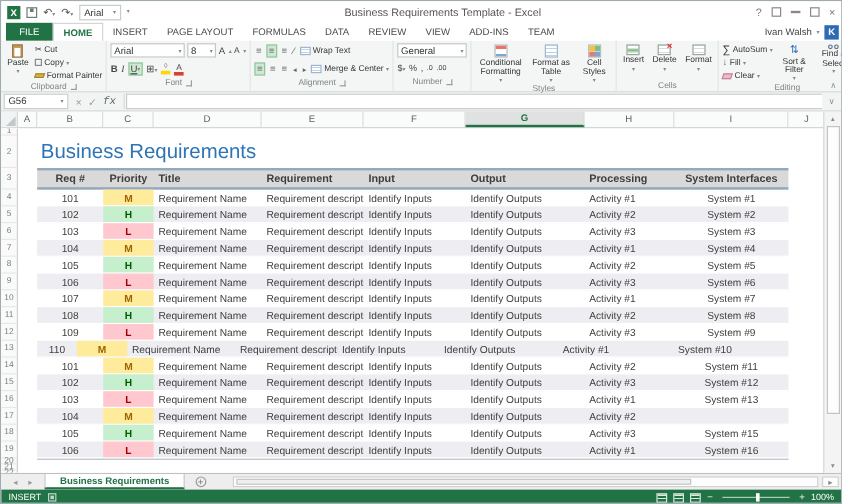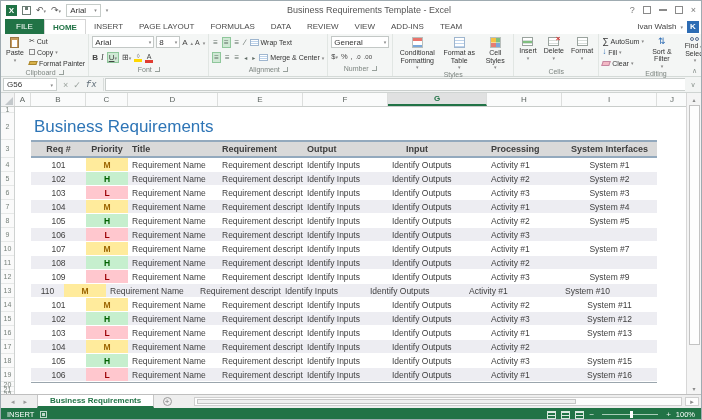--- a/index.html
+++ b/index.html
@@ -452,22 +452,22 @@
           <div class="rown" style="height: 5px;">22</div>
         </div>
       <div class="canvas">
         <div class="sheet-title">Business Requirements</div>
         <div class="btable">
           <div class="thead" id="thead">
               <div class="tcell c" style="width: 55px;">Req #</div>
               <div class="tcell c" style="width: 42px;">Priority</div>
               <div class="tcell l" style="width: 90px; text-align: right;">Title</div>
               <div class="tcell l" style="width: 85px;">Requirement</div>
+              <div class="tcell l" style="width: 85px;">Input</div>
               <div class="tcell l" style="width: 99px;">Output</div>
-              <div class="tcell l" style="width: 85px;">Input</div>
               <div class="tcell l" style="width: 75px;">Processing</div>
               <div class="tcell c" style="width: 95px;">System Interfaces</div>
             </div>
           <div class="tbody" id="tbody">
               <div class="trow">
                 <div class="tcell c" style="width: 55px;">101</div>
                 <div class="tcell c" style="width: 42px; background: rgb(255, 235, 156); color: rgb(156, 101, 0); font-weight: bold;">M</div>
                 <div class="tcell l" style="width: 90px;">Requirement Name</div>
                 <div class="tcell l" style="width: 85px;">Requirement description</div>
                 <div class="tcell l" style="width: 85px;">Identify Inputs</div>
@@ -516,39 +516,41 @@
                 <div class="tcell c" style="width: 95px;">System #5</div>
               </div>
               <div class="trow striped">
                 <div class="tcell c" style="width: 55px;">106</div>
                 <div class="tcell c" style="width: 42px; background: rgb(255, 199, 206); color: rgb(156, 0, 6); font-weight: bold;">L</div>
                 <div class="tcell l" style="width: 90px;">Requirement Name</div>
                 <div class="tcell l" style="width: 85px;">Requirement description</div>
                 <div class="tcell l" style="width: 85px;">Identify Inputs</div>
                 <div class="tcell l" style="width: 99px;">Identify Outputs</div>
                 <div class="tcell l" style="width: 75px;">Activity #3</div>
+                <div class="tcell c" style="width: 95px;">System #6</div>
               </div>
               <div class="trow">
                 <div class="tcell c" style="width: 55px;">107</div>
                 <div class="tcell c" style="width: 42px; background: rgb(255, 235, 156); color: rgb(156, 101, 0); font-weight: bold;">M</div>
                 <div class="tcell l" style="width: 90px;">Requirement Name</div>
                 <div class="tcell l" style="width: 85px;">Requirement description</div>
                 <div class="tcell l" style="width: 85px;">Identify Inputs</div>
                 <div class="tcell l" style="width: 99px;">Identify Outputs</div>
                 <div class="tcell l" style="width: 75px;">Activity #1</div>
                 <div class="tcell c" style="width: 95px;">System #7</div>
               </div>
               <div class="trow striped">
                 <div class="tcell c" style="width: 55px;">108</div>
                 <div class="tcell c" style="width: 42px; background: rgb(198, 239, 206); color: rgb(0, 97, 0); font-weight: bold;">H</div>
                 <div class="tcell l" style="width: 90px;">Requirement Name</div>
                 <div class="tcell l" style="width: 85px;">Requirement description</div>
                 <div class="tcell l" style="width: 85px;">Identify Inputs</div>
                 <div class="tcell l" style="width: 99px;">Identify Outputs</div>
                 <div class="tcell l" style="width: 75px;">Activity #2</div>
+                <div class="tcell c" style="width: 95px;">System #8</div>
               </div>
               <div class="trow">
                 <div class="tcell c" style="width: 55px;">109</div>
                 <div class="tcell c" style="width: 42px; background: rgb(255, 199, 206); color: rgb(156, 0, 6); font-weight: bold;">L</div>
                 <div class="tcell l" style="width: 90px;">Requirement Name</div>
                 <div class="tcell l" style="width: 85px;">Requirement description</div>
                 <div class="tcell l" style="width: 85px;">Identify Inputs</div>
                 <div class="tcell l" style="width: 99px;">Identify Outputs</div>
                 <div class="tcell l" style="width: 75px;">Activity #3</div>
                 <div class="tcell c" style="width: 95px;">System #9</div>

